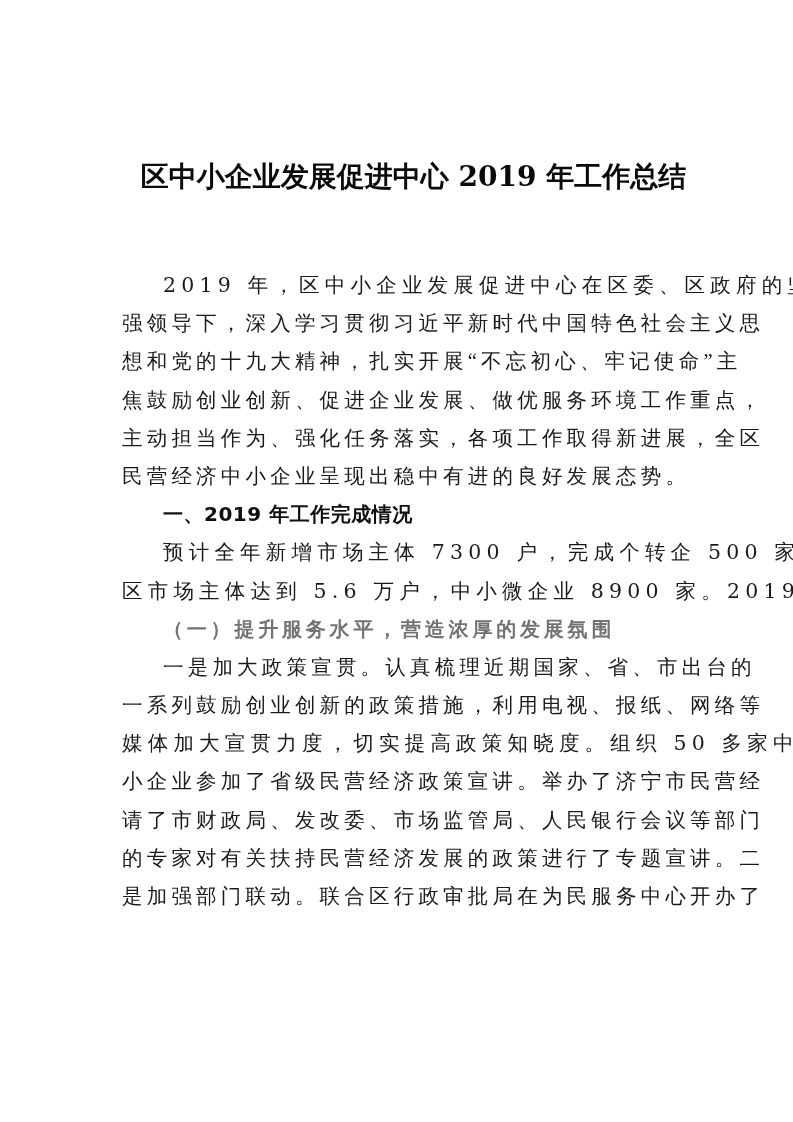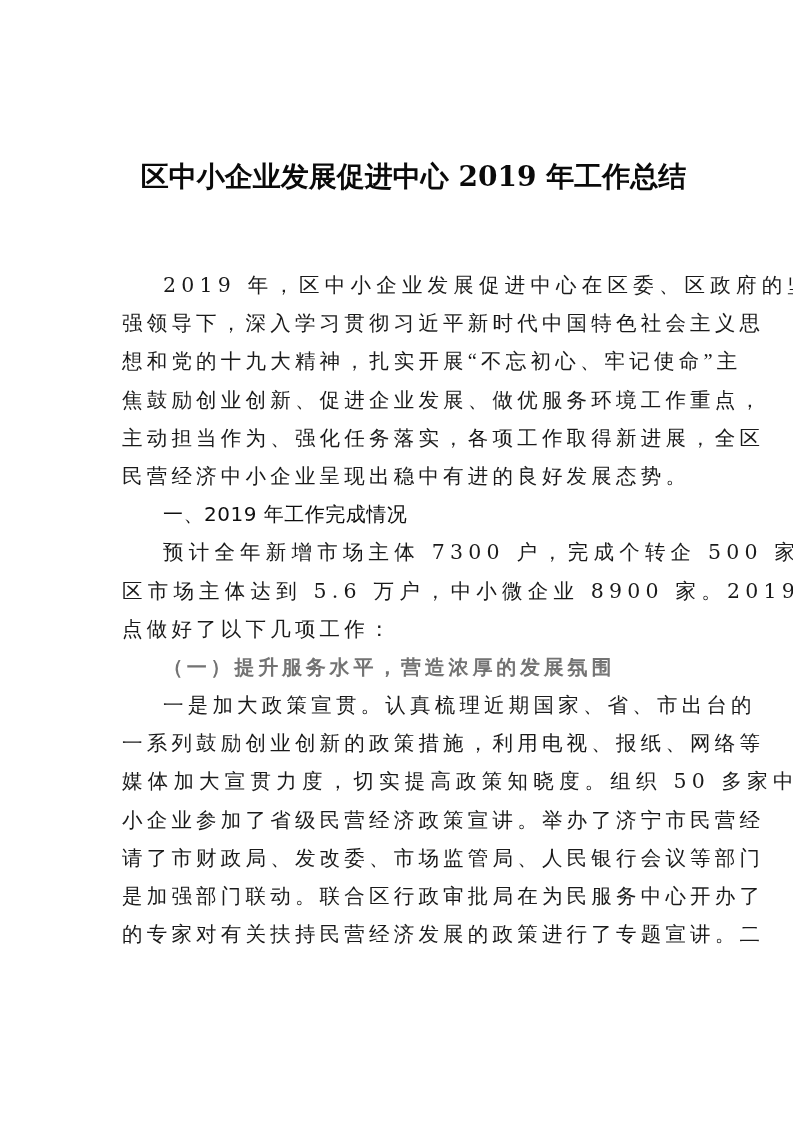--- a/index.html
+++ b/index.html
@@ -49,21 +49,21 @@
     line-height: 38.2px;
     font-size: 20.5px;
     white-space: nowrap;
     letter-spacing: 6.3px;
     color: #1a1a1a;
     font-family: "DejaVu Serif", "Liberation Serif", serif;
   }
   .line.indent { padding-left: 41px; }
   .line.heading1 {
     font-family: "DejaVu Sans", "Liberation Sans", sans-serif;
-    font-weight: normal;
+    font-weight: bold;
     letter-spacing: 0.5px;
     padding-left: 41px;
     font-size: 20px;
     color: #0f0f0f;
   }
   .line.heading2 {
     font-weight: bold;
     padding-left: 41px;
     letter-spacing: 3.8px;
     font-size: 20px;
@@ -84,24 +84,23 @@
   <div class="body">
     <span class="line indent tight2">2019 年，区中小企业发展促进中心在区委、区政府的坚</span>
     <span class="line tight">强领导下，深入学习贯彻习近平新时代中国特色社会主义思</span>
     <span class="line tight">想和党的十九大精神，扎实开展“不忘初心、牢记使命”主</span>
     <span class="line tight">焦鼓励创业创新、促进企业发展、做优服务环境工作重点，</span>
     <span class="line tight">主动担当作为、强化任务落实，各项工作取得新进展，全区</span>
     <span class="line tight">民营经济中小企业呈现出稳中有进的良好发展态势。</span>
     <span class="line heading1">一、2019 年工作完成情况</span>
     <span class="line indent tight2">预计全年新增市场主体 7300 户，完成个转企 500 家,全</span>
     <span class="line tight2">区市场主体达到 5.6 万户，中小微企业 8900 家。2019 年重</span>
-    <span class="line tight">点做好了以下几项工作：</span>
     <span class="line heading2">（一）提升服务水平，营造浓厚的发展氛围</span>
     <span class="line indent tight">一是加大政策宣贯。认真梳理近期国家、省、市出台的</span>
     <span class="line tight">一系列鼓励创业创新的政策措施，利用电视、报纸、网络等</span>
     <span class="line tight2">媒体加大宣贯力度，切实提高政策知晓度。组织 50 多家中</span>
     <span class="line tight">小企业参加了省级民营经济政策宣讲。举办了济宁市民营经</span>
     <span class="line tight">请了市财政局、发改委、市场监管局、人民银行会议等部门</span>
+    <span class="line tight">的专家对有关扶持民营经济发展的政策进行了专题宣讲。二</span>
     <span class="line tight">是加强部门联动。联合区行政审批局在为民服务中心开办了</span>
-    <span class="line tight">的专家对有关扶持民营经济发展的政策进行了专题宣讲。二</span>
   </div>
 
 </div>
 
 </body></html>

